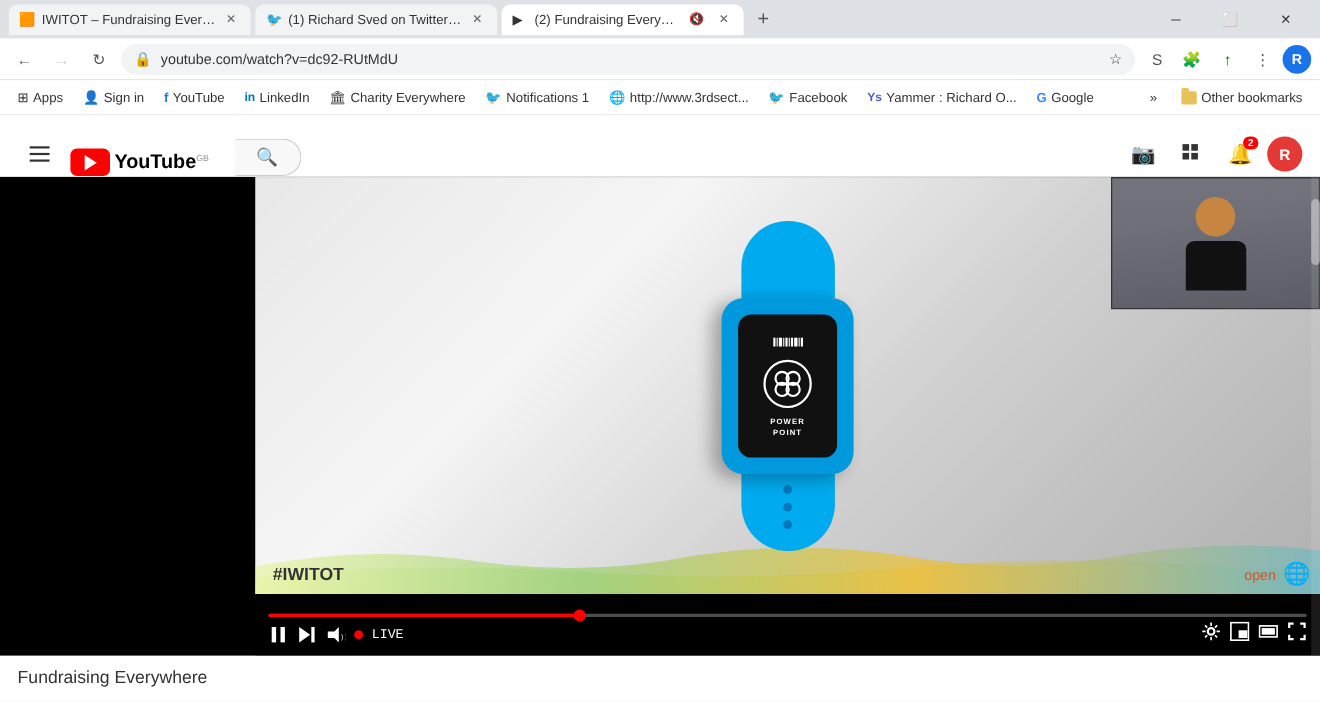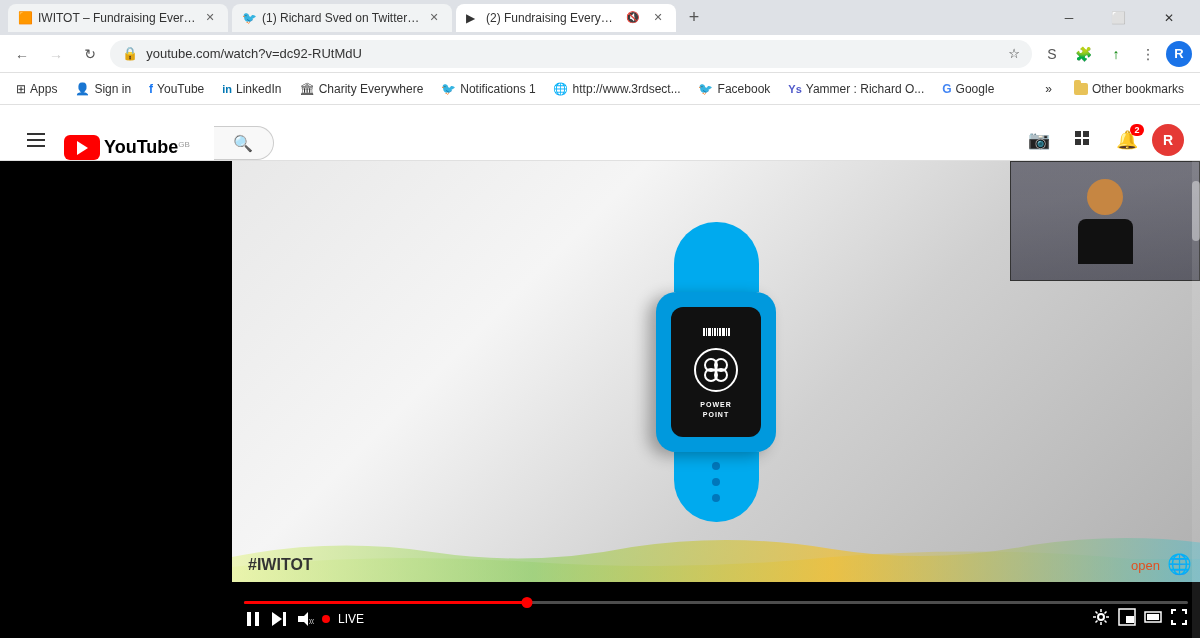--- a/index.html
+++ b/index.html
@@ -446,20 +446,21 @@
       left: 30%;
       width: 11px;
       height: 11px;
       background: #ff0000;
       border-radius: 50%;
       transform: translateX(-50%);
     }
     .controls-row {
       display: flex;
       gap: 8px;
+      font-family: Liberation Mono, monospace;
     }
     .ctrl-btn {
       color: white;
       font-size: 18px;
       cursor: pointer;
       display: flex;
       align-items: center;
     }
     .live-dot {
       width: 8px;
@@ -797,14 +798,17 @@
         </div>
       </div>
     </div>
 
     <div class="scrollbar-track">
       <div class="scrollbar-thumb"></div>
     </div>
 
   </div>
 
+  <div class="below-video">
+    <div class="video-title">Fundraising Everywhere</div>
+  </div>
 
 </div>
 
 </body></html>

